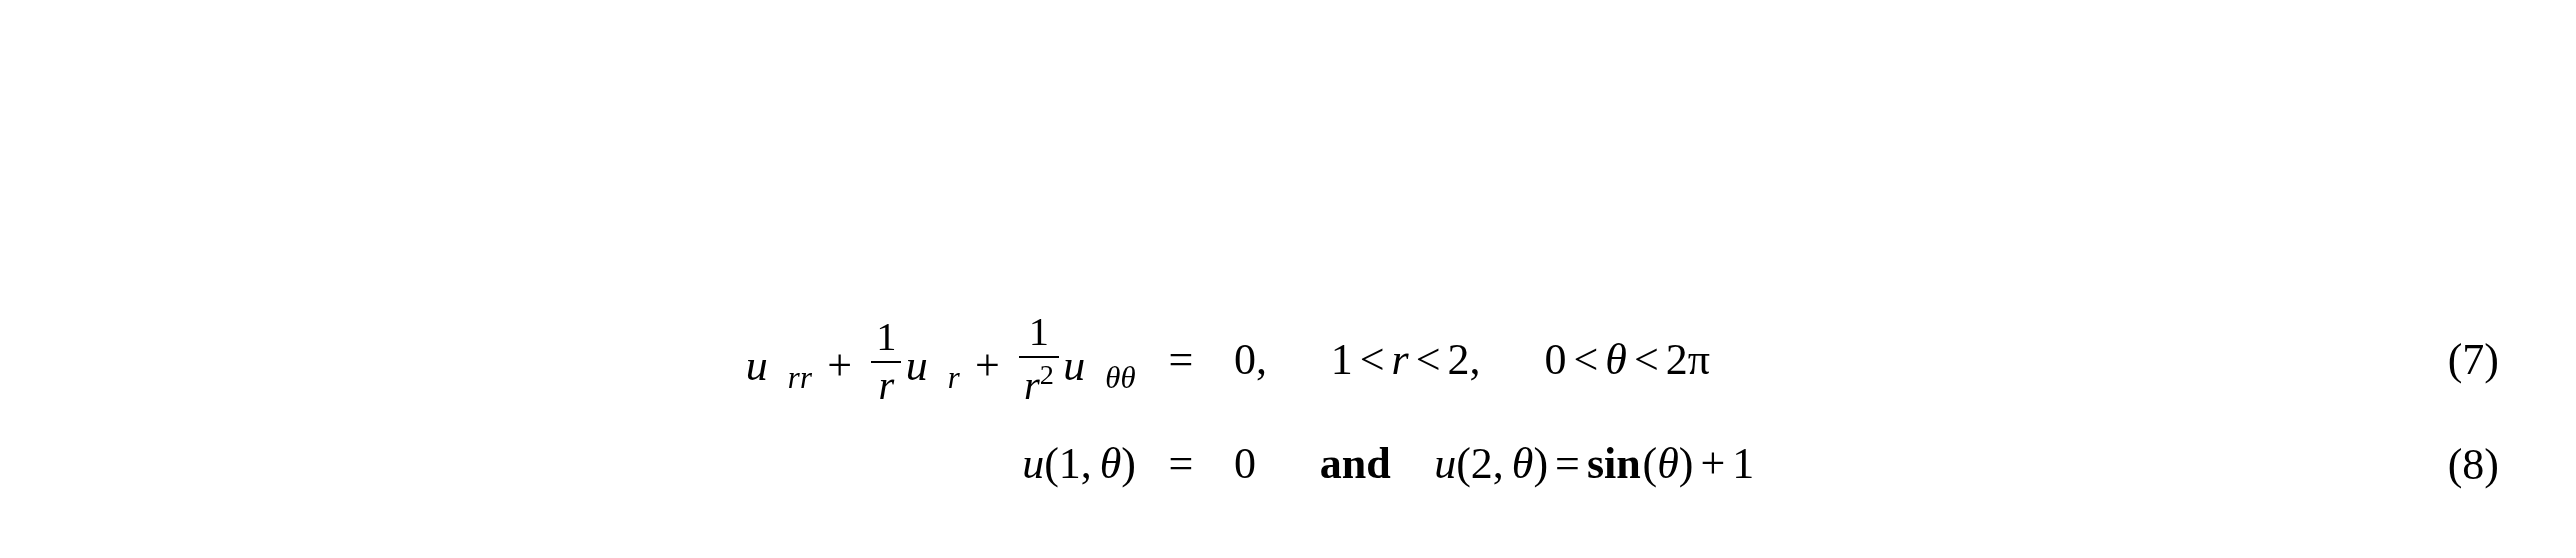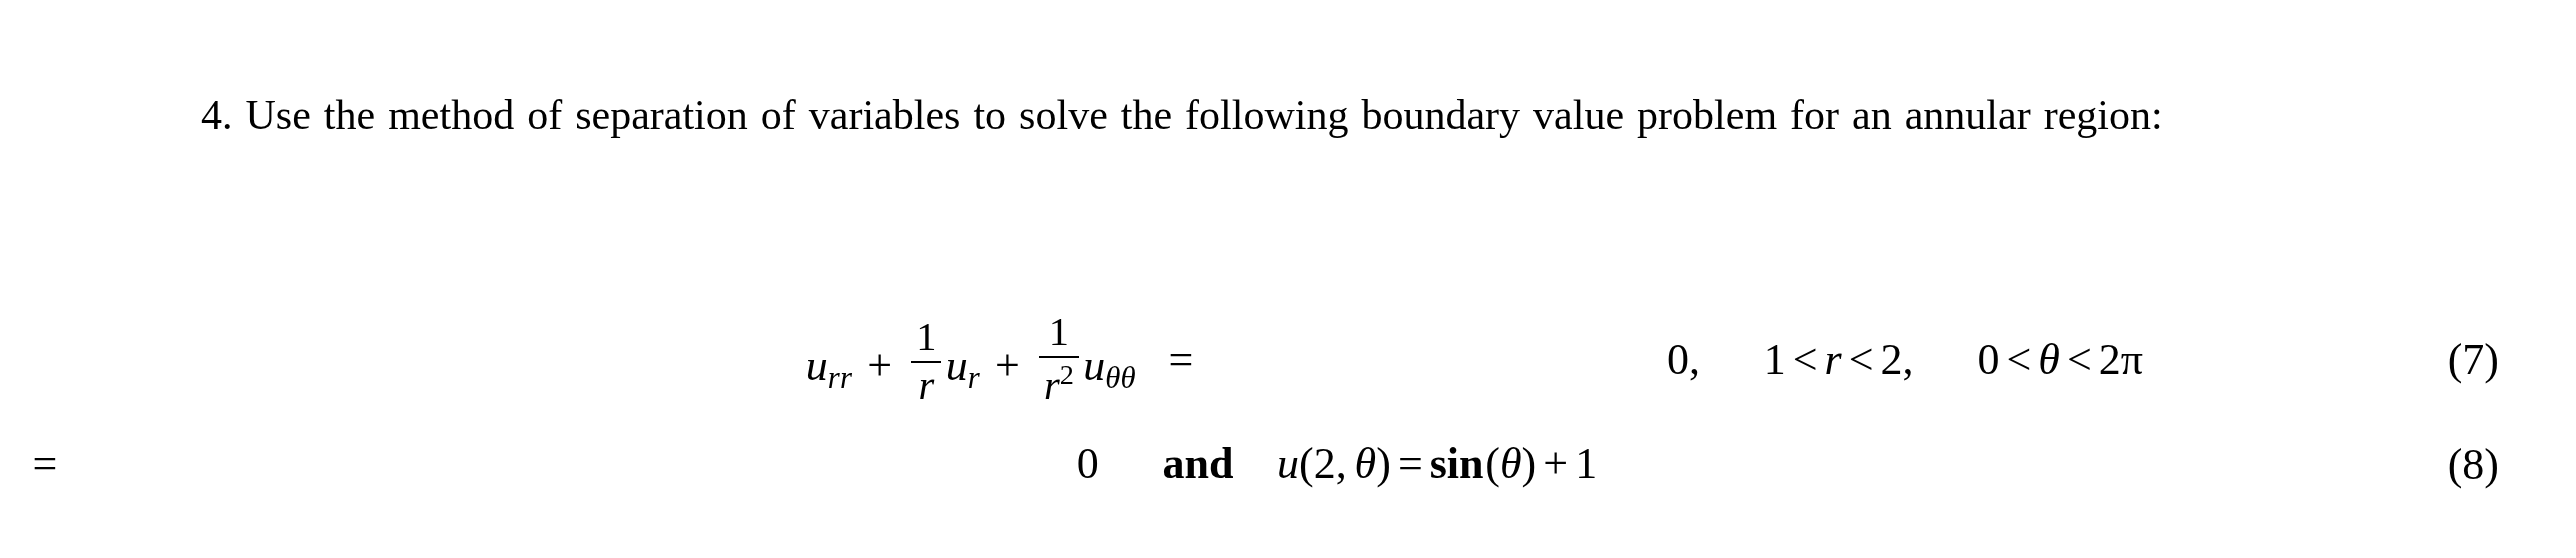--- a/index.html
+++ b/index.html
@@ -66,21 +66,21 @@
   }
 
   .eq-rel {
     width: 90px;
     text-align: center;
     white-space: nowrap;
   }
 
   .eq-rhs {
     flex: 1;
-    text-align: center;
+    text-align: left;
     white-space: nowrap;
     padding-left: 7.9px;
   }
 
   .eq-tag {
     position: absolute;
     right: 77px;
     top: 50%;
     transform: translateY(-50%);
     font-size: 44px;
@@ -103,20 +103,21 @@
   .mfunc {         
     font-style: normal;
     padding-right: 0.04em;
     font-weight: bold;
   }
   .msub {
     font-size: 0.70em;
     font-style: italic;
     vertical-align: -0.24em;
     letter-spacing: 0.01em;
+    margin-left: 20px;
   }
   .msup {
     font-size: 0.70em;
     font-style: normal;
     vertical-align: 0.52em;
   }
   .sp-thin  { display: inline-block; width: 0.18em; }
   .sp-wide  { display: inline-block; width: 0.95em; }
   .sp-xwide { display: inline-block; width: 1.45em; }
 
@@ -141,41 +142,43 @@
     height: 0;
     margin: 0.02em 0 0.06em 0;
   }
   .mfrac .den { margin-top: 0.02em; }
 </style>
 </head>
 <body>
 
 <div class="page">
 
-  <p class="problem-paragraph">4. Use the method of separation of variables to solve the following boundary value problem for an annular region:</p>
 
   <div class="equation-block">
 
     <div class="eq-row eq-row-1">
 
       <span class="eq-lhs">
         <span class="mi">u</span><span class="msub">rr</span><span class="sp-thin"></span><span class="mo">+</span><span class="sp-thin"></span><span class="mfrac"><span class="num mn">1</span><span class="bar"></span><span class="den mi">r</span></span><span class="mi">u</span><span class="msub">r</span><span class="sp-thin"></span><span class="mo">+</span><span class="sp-thin"></span><span class="mfrac"><span class="num mn">1</span><span class="bar"></span><span class="den"><span class="mi">r</span><span class="msup">2</span></span></span><span class="mi">u</span><span class="msub">θθ</span>
       </span>
 
       <span class="eq-rel mo-rel">=</span>
 
       <span class="eq-rhs">
         <span class="mn">0,</span><span class="sp-xwide"></span><span class="mn">1</span><span class="mo">&lt;</span><span class="mi">r</span><span class="mo">&lt;</span><span class="mn">2,</span><span class="sp-xwide"></span><span class="mn">0</span><span class="mo">&lt;</span><span class="mi">θ</span><span class="mo">&lt;</span><span class="mn">2π</span>
       </span>
 
       <span class="eq-tag">(7)</span>
     </div>
 
     <div class="eq-row eq-row-2">
 
+      <span class="eq-lhs">
+        <span class="mi">u</span><span class="mn">(</span><span class="mn">1</span><span class="mn">,</span><span class="sp-thin"></span><span class="mi">θ</span><span class="mn">)</span>
+      </span>
 
       <span class="eq-rel mo-rel">=</span>
 
       <span class="eq-rhs">
         <span class="mn">0</span><span class="sp-xwide"></span><span class="mfunc">and</span><span class="sp-wide"></span><span class="mi">u</span><span class="mn">(</span><span class="mn">2</span><span class="mn">,</span><span class="sp-thin"></span><span class="mi">θ</span><span class="mn">)</span><span class="mo">=</span><span class="mfunc">sin</span><span class="mn">(</span><span class="mi">θ</span><span class="mn">)</span><span class="mo">+</span><span class="mn">1</span>
       </span>
 
       <span class="eq-tag">(8)</span>
     </div>
 

